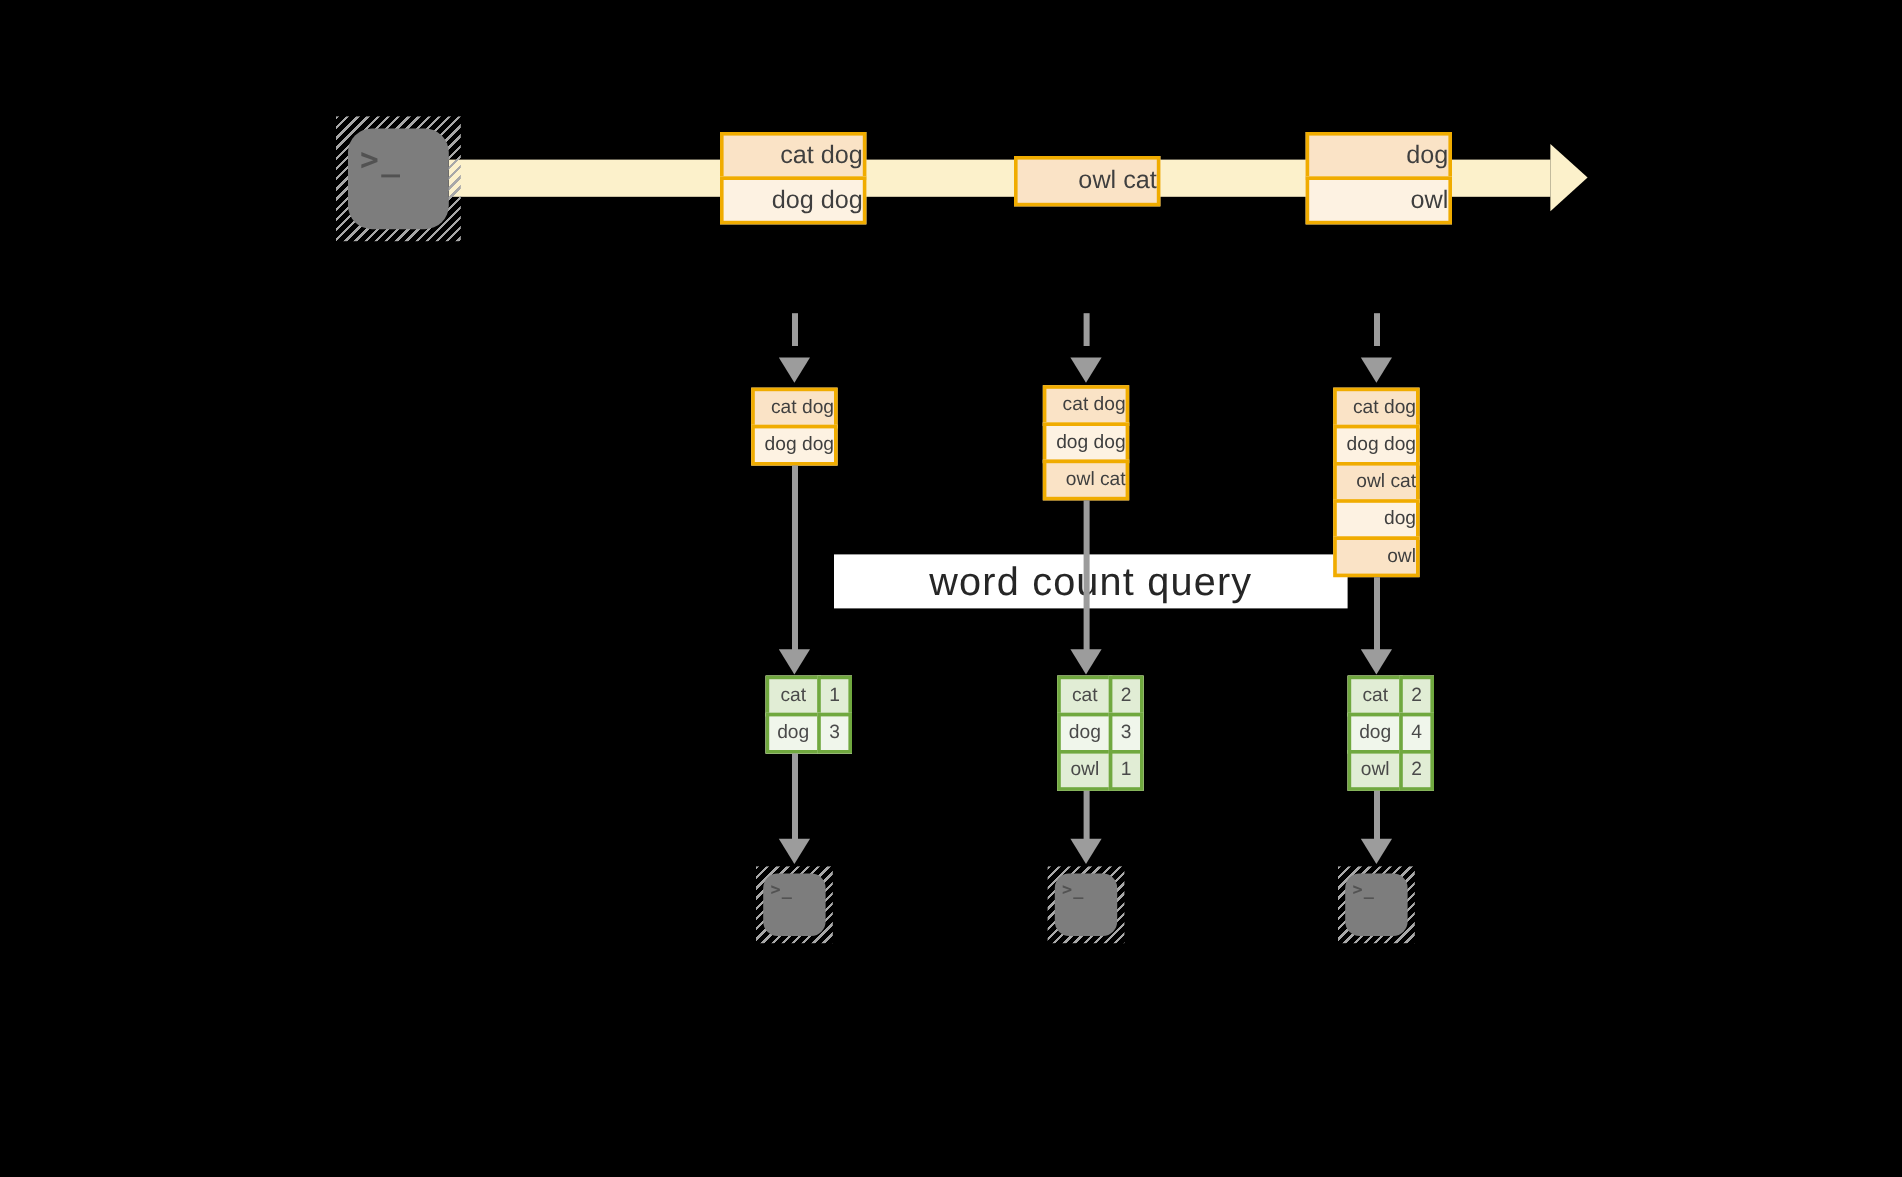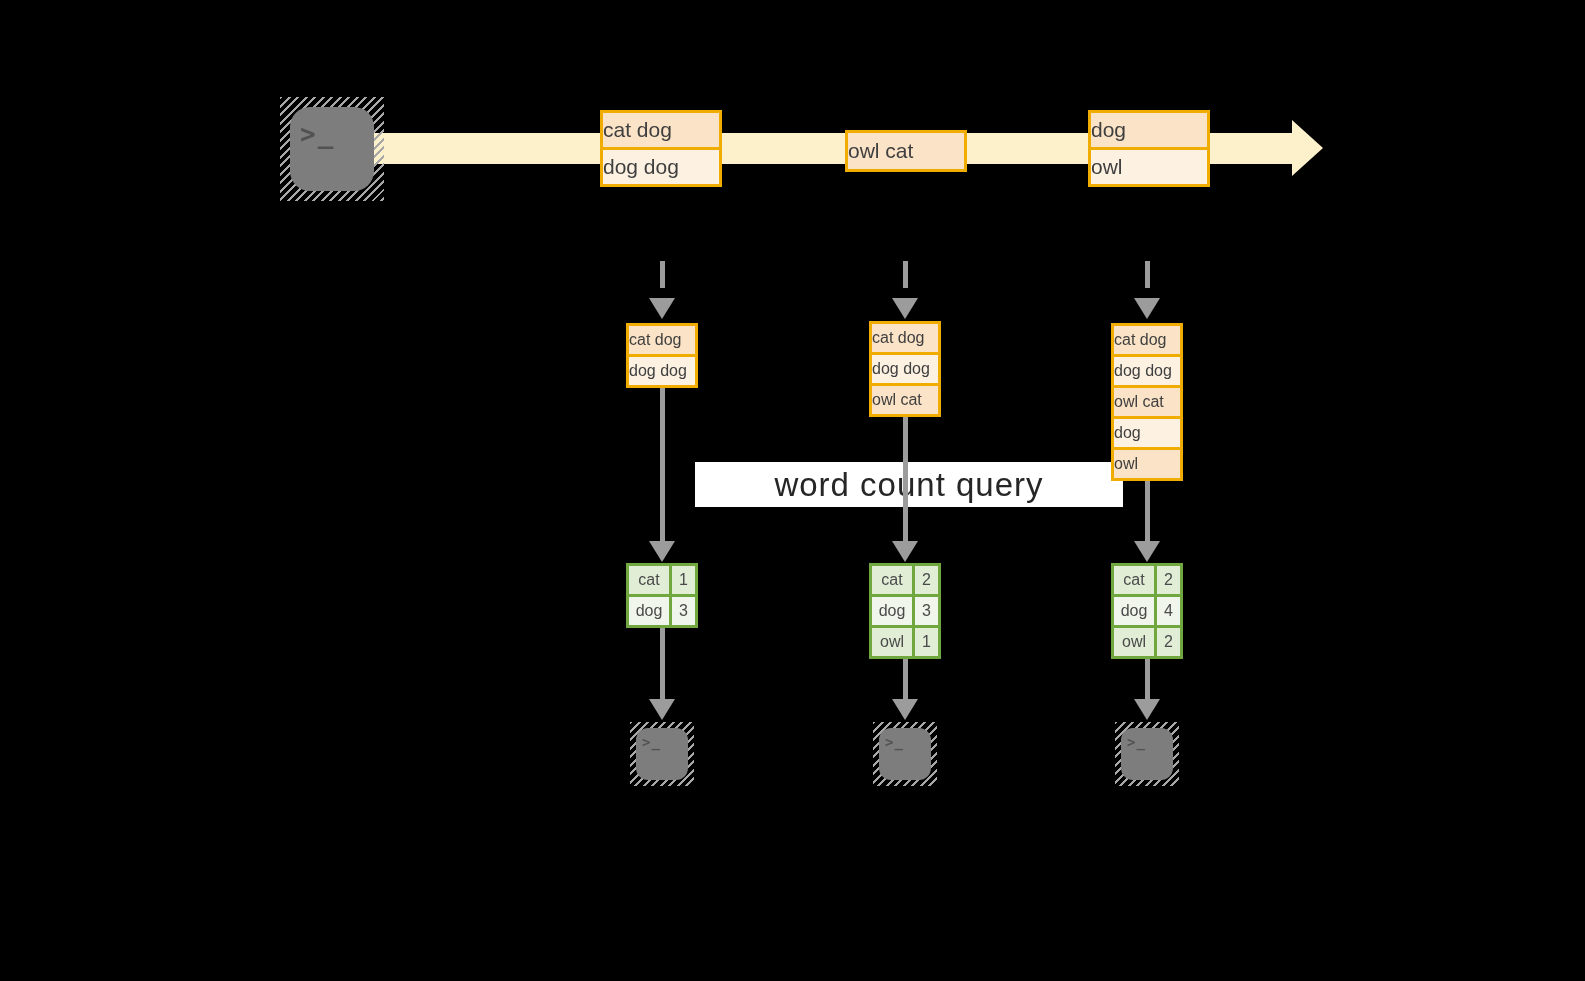--- a/index.html
+++ b/index.html
@@ -19,32 +19,32 @@
   .term.big{left:280px;top:97px;width:104px;height:104px;}
   .term.big .inner{inset:10px;border-radius:20px;}
   .term.big .glyph{left:20px;top:22px;font-size:26px;letter-spacing:2px;}
   .term.small{width:64px;height:64px;top:722px;}
   .term.small .inner{inset:6px;border-radius:12px;}
   .term.small .glyph{left:12px;top:12px;font-size:14px;letter-spacing:1px;}
 
   
   .obox{position:absolute;}
   .orow{box-sizing:border-box;border:3px solid #f0ac00;margin-top:-3px;
-        display:flex;align-items:center;justify-content:flex-start;}
+        display:flex;align-items:center;justify-content:flex-end;}
   .orow:first-child{margin-top:0;}
   .alt-dark{background:#fae3c6;}
   .alt-light{background:#fdf2e2;}
   .batch{width:122px;}
   .batch .orow{height:40px;font-size:21px;}
   .batch.single .orow{height:42px;}
   .stack{width:72px;}
   .stack .orow{height:34px;font-size:16px;}
 
   
-  .gtable{position:absolute;width:72px;}
+  .gtable{position:absolute;width:72px;margin-left:12px;}
   .grow{display:flex;margin-top:-3px;}
   .grow:first-child{margin-top:0;}
   .gcell{box-sizing:border-box;border:3px solid #70a83f;height:34px;
          display:flex;align-items:center;justify-content:center;font-size:16px;color:#4a4a4a;}
   .gcell.word{width:46px;}
   .gcell.num{width:29px;margin-left:-3px;}
   .grow.alt-dark .gcell{background:#e1edd5;}
   .grow.alt-light .gcell{background:#f0f6eb;}
 
   

